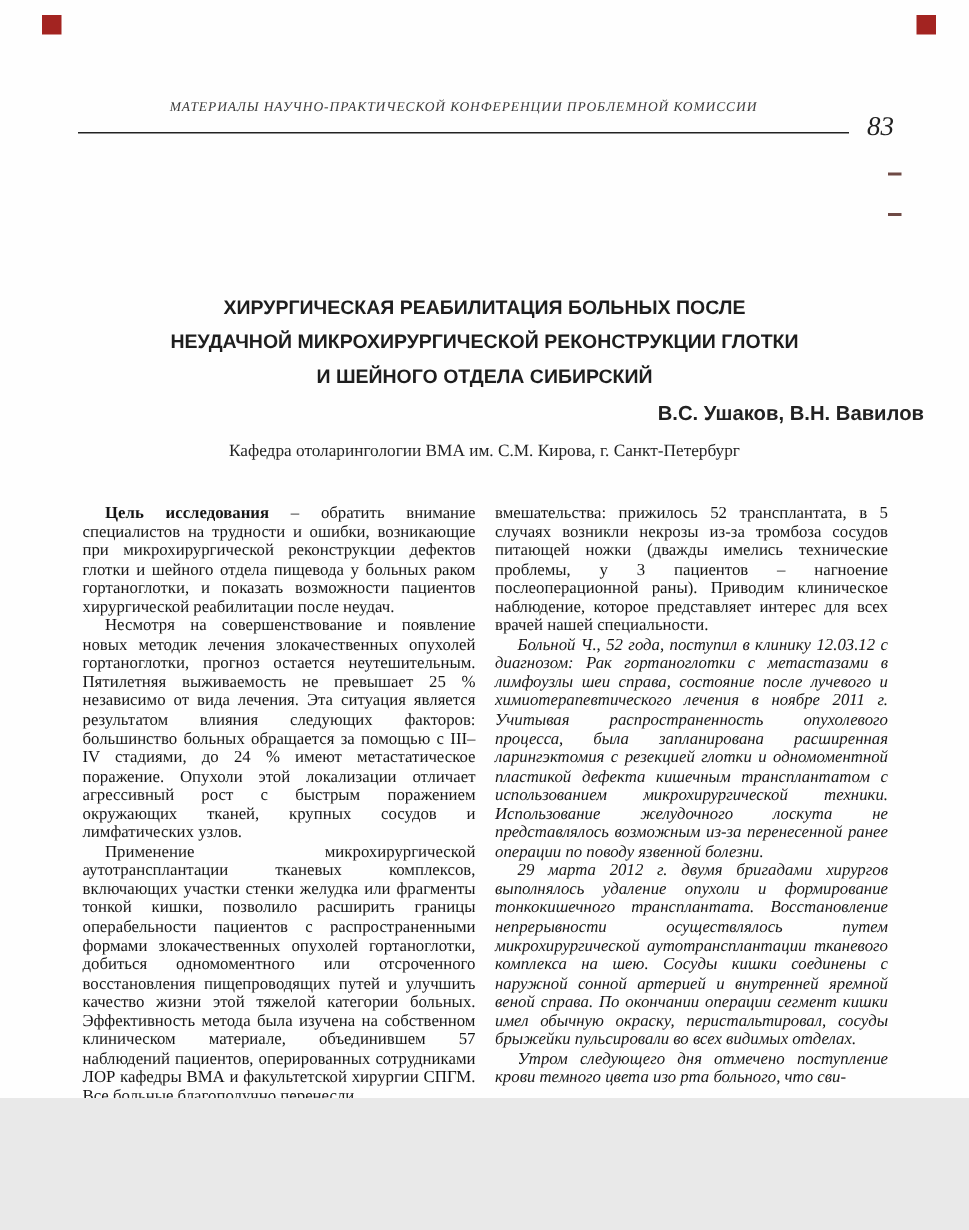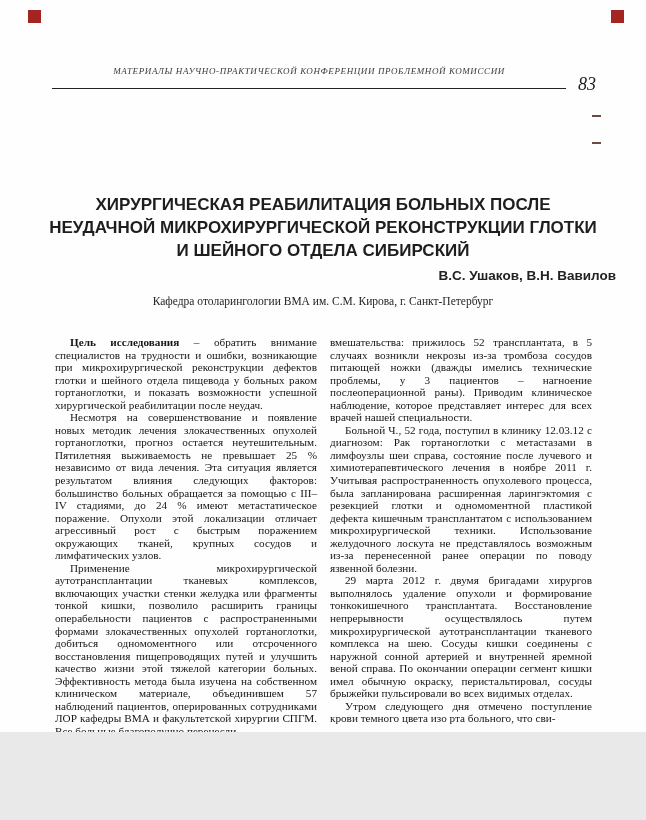--- a/index.html
+++ b/index.html
@@ -67,21 +67,21 @@
 
   
   .article-title {
     position: absolute;
     left: 30px;
     top: 193px;
     width: 586px;
     text-align: center;
     font-family: "Liberation Sans", sans-serif;
     font-weight: bold;
-    font-size: 17px;
+    font-size: 13px;
     line-height: 23px;
     color: #1e1e1e;
   }
   .authors {
     position: absolute;
     left: 30px;
     top: 268px;
     width: 586px;
     text-align: right;
     font-family: "Liberation Sans", sans-serif;
@@ -114,21 +114,21 @@
     text-align: justify;
     font-size: 11.2px;
     line-height: 12.55px;
     color: #161616;
   }
   .col p {
     margin: 0;
     text-indent: 15px;
   }
   .col p.noindent { text-indent: 0; }
-  .col p.italic { }
+  .col p.italic { font-style: italic; }
 
   .journal-footer {
     position: absolute;
     left: 300px;
     top: 761px;
     width: 300px;
     text-align: left;
     font-size: 11px;
     letter-spacing: 0.3px;
     color: #242424;
@@ -158,21 +158,21 @@
   </div>
 
   <div class="authors">В.С. Ушаков, В.Н. Вавилов</div>
 
   <div class="affiliations">
     <div>Кафедра отоларингологии ВМА им. С.М. Кирова, г. Санкт-Петербург</div>
   </div>
 
   <div class="columns">
     <div class="col">
-      <p><b>Цель исследования</b><span> – обратить внимание специалистов на трудности и ошибки, возникающие при микрохирургической реконструкции дефектов глотки и шейного отдела пищевода у больных раком гортаноглотки, и показать возможности успешной хирургической реабилитации после неудач.</span></p>
+      <p><b>Цель исследования</b><span> – обратить внимание специалистов на трудности и ошибки, возникающие при микрохирургической реконструкции дефектов глотки и шейного отдела пищевода у больных раком гортаноглотки, и показать возможности пациентов хирургической реабилитации после неудач.</span></p>
       <p>Несмотря на совершенствование и появление новых методик лечения злокачественных опухолей гортаноглотки, прогноз остается неутешительным. Пятилетняя выживаемость не превышает 25 % независимо от вида лечения. Эта ситуация является результатом влияния следующих факторов: большинство больных обращается за помощью с III–IV стадиями, до 24 % имеют метастатическое поражение. Опухоли этой локализации отличает агрессивный рост с быстрым поражением окружающих тканей, крупных сосудов и лимфатических узлов.</p>
       <p>Применение микрохирургической аутотрансплантации тканевых комплексов, включающих участки стенки желудка или фрагменты тонкой кишки, позволило расширить границы операбельности пациентов с распространенными формами злокачественных опухолей гортаноглотки, добиться одномоментного или отсроченного восстановления пищепроводящих путей и улучшить качество жизни этой тяжелой категории больных. Эффективность метода была изучена на собственном клиническом материале, объединившем 57 наблюдений пациентов, оперированных сотрудниками ЛОР кафедры ВМА и факультетской хирургии СПГМ. Все больные благополучно перенесли</p>
     </div>
     <div class="col">
       <p class="noindent">вмешательства: прижилось 52 трансплантата, в 5 случаях возникли некрозы из-за тромбоза сосудов питающей ножки (дважды имелись технические проблемы, у 3 пациентов – нагноение послеоперационной раны). Приводим клиническое наблюдение, которое представляет интерес для всех врачей нашей специальности.</p>
       <p class="italic">Больной Ч., 52 года, поступил в клинику 12.03.12 с диагнозом: Рак гортаноглотки с метастазами в лимфоузлы шеи справа, состояние после лучевого и химиотерапевтического лечения в ноябре 2011 г. Учитывая распространенность опухолевого процесса, была запланирована  расширенная ларингэктомия с резекцией глотки и одномоментной пластикой дефекта кишечным трансплантатом с использованием микрохирургической техники. Использование желудочного лоскута не представлялось возможным из-за перенесенной ранее операции по поводу язвенной болезни.</p>
       <p class="italic">29 марта 2012 г. двумя бригадами хирургов выполнялось удаление опухоли и формирование тонкокишечного трансплантата. Восстановление непрерывности осуществлялось путем микрохирургической аутотрансплантации тканевого комплекса на шею. Сосуды кишки соединены с наружной сонной артерией и внутренней яремной веной справа. По окончании операции сегмент кишки имел обычную окраску, перистальтировал, сосуды брыжейки пульсировали во всех видимых отделах.</p>
       <p class="italic">Утром следующего дня отмечено поступление крови темного цвета изо рта больного, что сви-</p>
     </div>
   </div>

